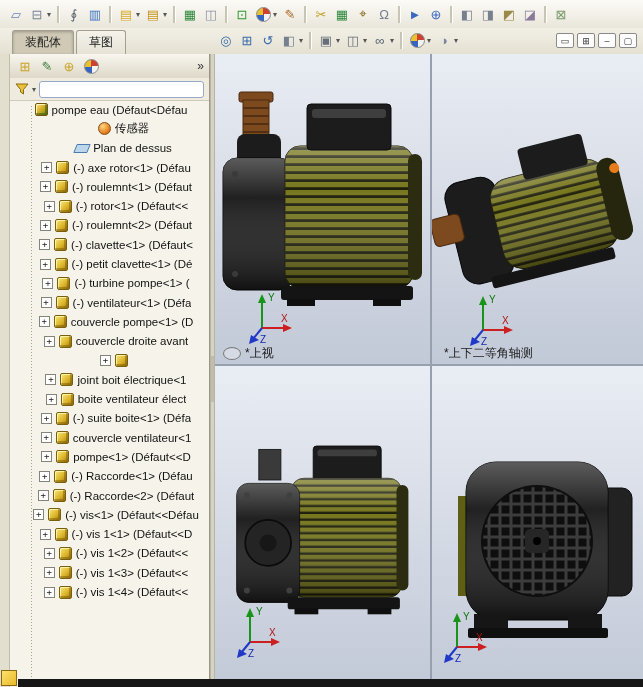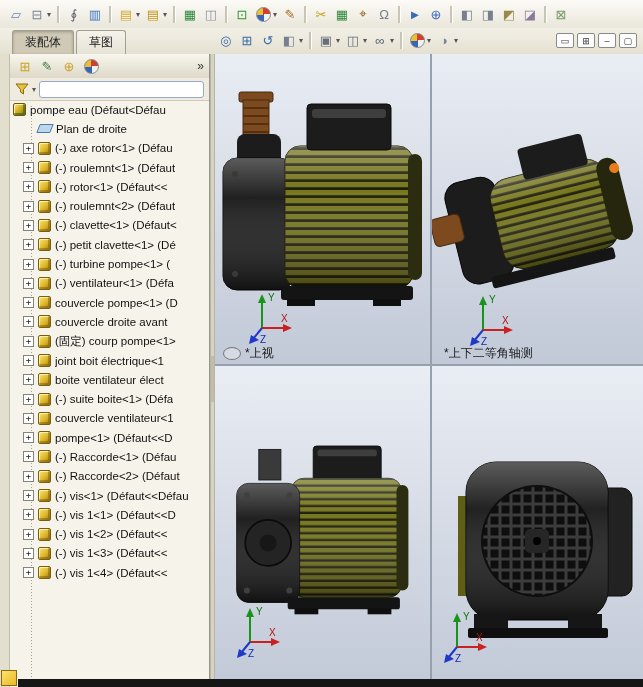--- a/index.html
+++ b/index.html
@@ -41,21 +41,21 @@
   .phdr .chev{margin-left:auto;font-size:12px;color:#333;}
   .filter{position:absolute;top:24px;left:0;right:0;height:22px;display:flex;align-items:center;
           gap:3px;padding:0 5px;background:#efecdf;border-bottom:1px solid #cfcaba;}
   .filter input{flex:1;height:15px;border:1px solid #98a8c8;border-radius:3px;background:#fff;
           font-size:11px;padding:0 3px;min-width:0;}
   .fdd{font-size:8px;color:#555;}
 
   .tree{position:absolute;top:46px;left:0;right:0;bottom:0;overflow:hidden;}
   .tree::before{content:"";position:absolute;left:21px;top:6px;bottom:6px;width:1px;
         background:repeating-linear-gradient(to bottom,#a8a48c 0 1px,transparent 1px 3px);}
-  .trow{display:flex;align-items:center;height:19.3px;padding-left:13px;position:relative;}
+  .trow{display:flex;align-items:center;height:19.3px;padding-left:13px;position:relative;justify-content:center;}
   .trow.root{padding-left:3px;}
   .exp{width:9px;height:9px;min-width:9px;border:1px solid #848478;background:#fff;font-size:9px;
        line-height:8px;text-align:center;color:#222;margin-right:4px;
        font-family:"DejaVu Sans Mono",monospace;position:relative;z-index:1;}
   .exp:empty{visibility:hidden;}
   .tic{width:13px;height:13px;min-width:13px;margin-right:4px;display:flex;align-items:center;
        justify-content:center;box-sizing:border-box;position:relative;z-index:1;}
   .part .tic{background:linear-gradient(135deg,#f9e77e,#ddb62a 55%,#a87f14);
        border:1px solid #7a5f0c;border-radius:2px;
        box-shadow:inset -2px -2px 0 rgba(90,60,0,.35),inset 1px 1px 0 rgba(255,255,200,.7);}
@@ -368,29 +368,34 @@
       <input value="" style="">
     </div>
     <div class="tree">
 
         <div class="trow asm root">
 
           <span class="tic"></span>
           <span class="tlb">pompe eau (Défaut&lt;Défau</span>
         </div>
 
-
+        <div class="trow sensor">
+          <span class="exp"></span>
+          <span class="tic"></span>
+          <span class="tlb">传感器</span>
+        </div>
 
 
 
         <div class="trow plane">
           <span class="exp"></span>
           <span class="tic"></span>
-          <span class="tlb">Plan de droite</span>
-        </div>
+          <span class="tlb">Plan de dessus</span>
+        </div>
+
 
 
         <div class="trow part">
           <span class="exp">+</span>
           <span class="tic"></span>
           <span class="tlb">(-) axe rotor&lt;1&gt; (Défau</span>
         </div>
 
         <div class="trow part">
           <span class="exp">+</span>
@@ -442,21 +447,20 @@
 
         <div class="trow part">
           <span class="exp">+</span>
           <span class="tic"></span>
           <span class="tlb">couvercle droite avant</span>
         </div>
 
         <div class="trow part">
           <span class="exp">+</span>
           <span class="tic"></span>
-          <span class="tlb">(固定) courp pompe&lt;1&gt;</span>
         </div>
 
         <div class="trow part">
           <span class="exp">+</span>
           <span class="tic"></span>
           <span class="tlb">joint boit électrique&lt;1</span>
         </div>
 
         <div class="trow part">
           <span class="exp">+</span>

